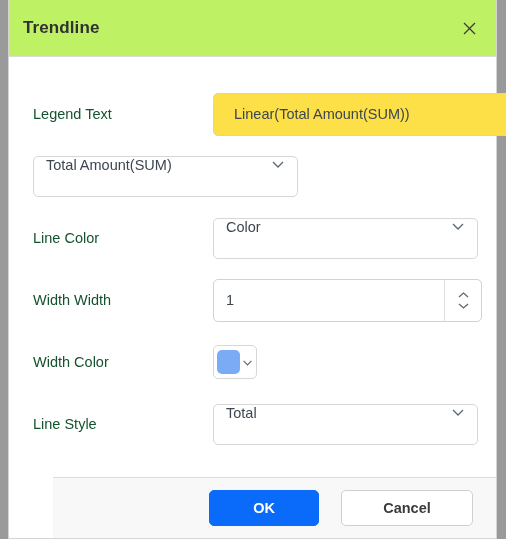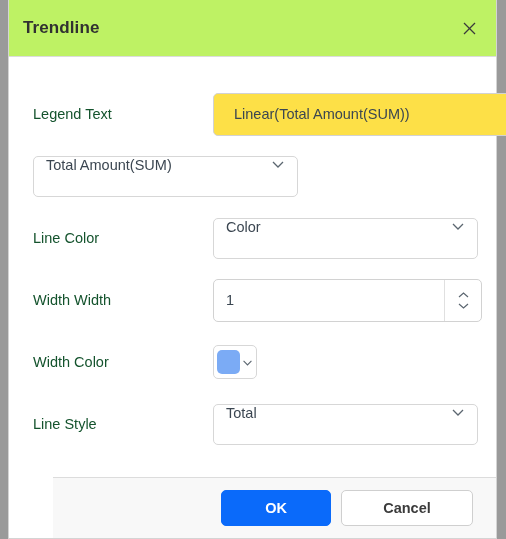--- a/index.html
+++ b/index.html
@@ -193,21 +193,21 @@
   
   .dialog-footer {
     height: 61px;
     min-height: 61px;
     background: #f8f8f8;
     border-top: 1px solid #dcdcdc;
     display: flex;
     align-items: center;
     justify-content: flex-end;
     padding: 0 23px;
-    gap: 10px;
+    gap: 22px;
     box-sizing: border-box;
     margin-left: 44px;
   }
   .btn {
     height: 36px;
     border-radius: 5px;
     font-size: 14.5px;
     font-weight: bold;
     cursor: pointer;
     font-family: "Liberation Sans", sans-serif;

